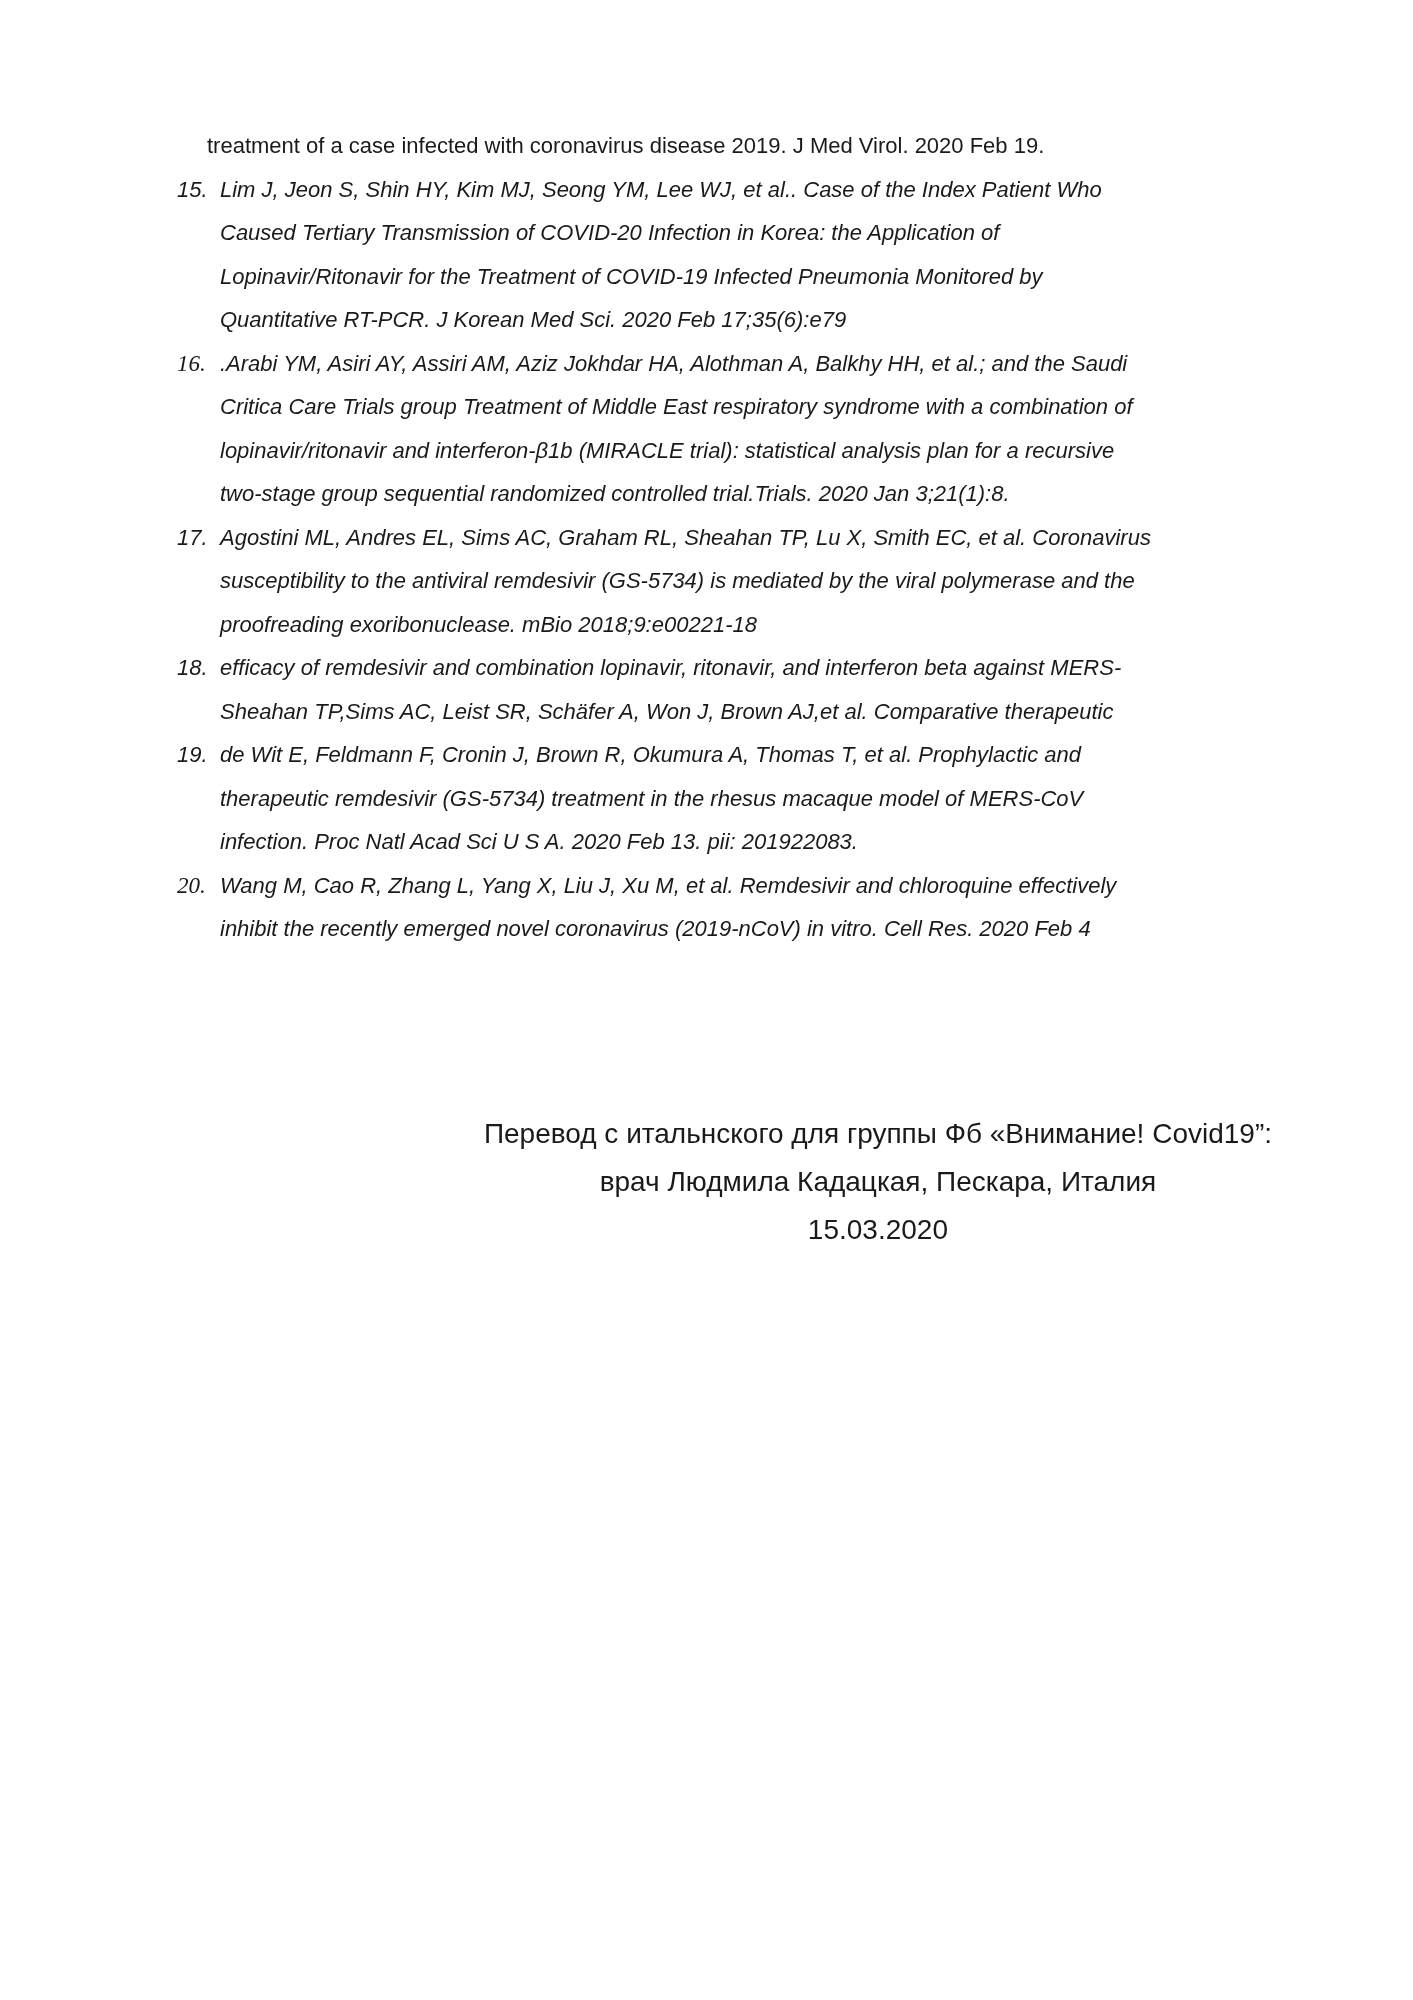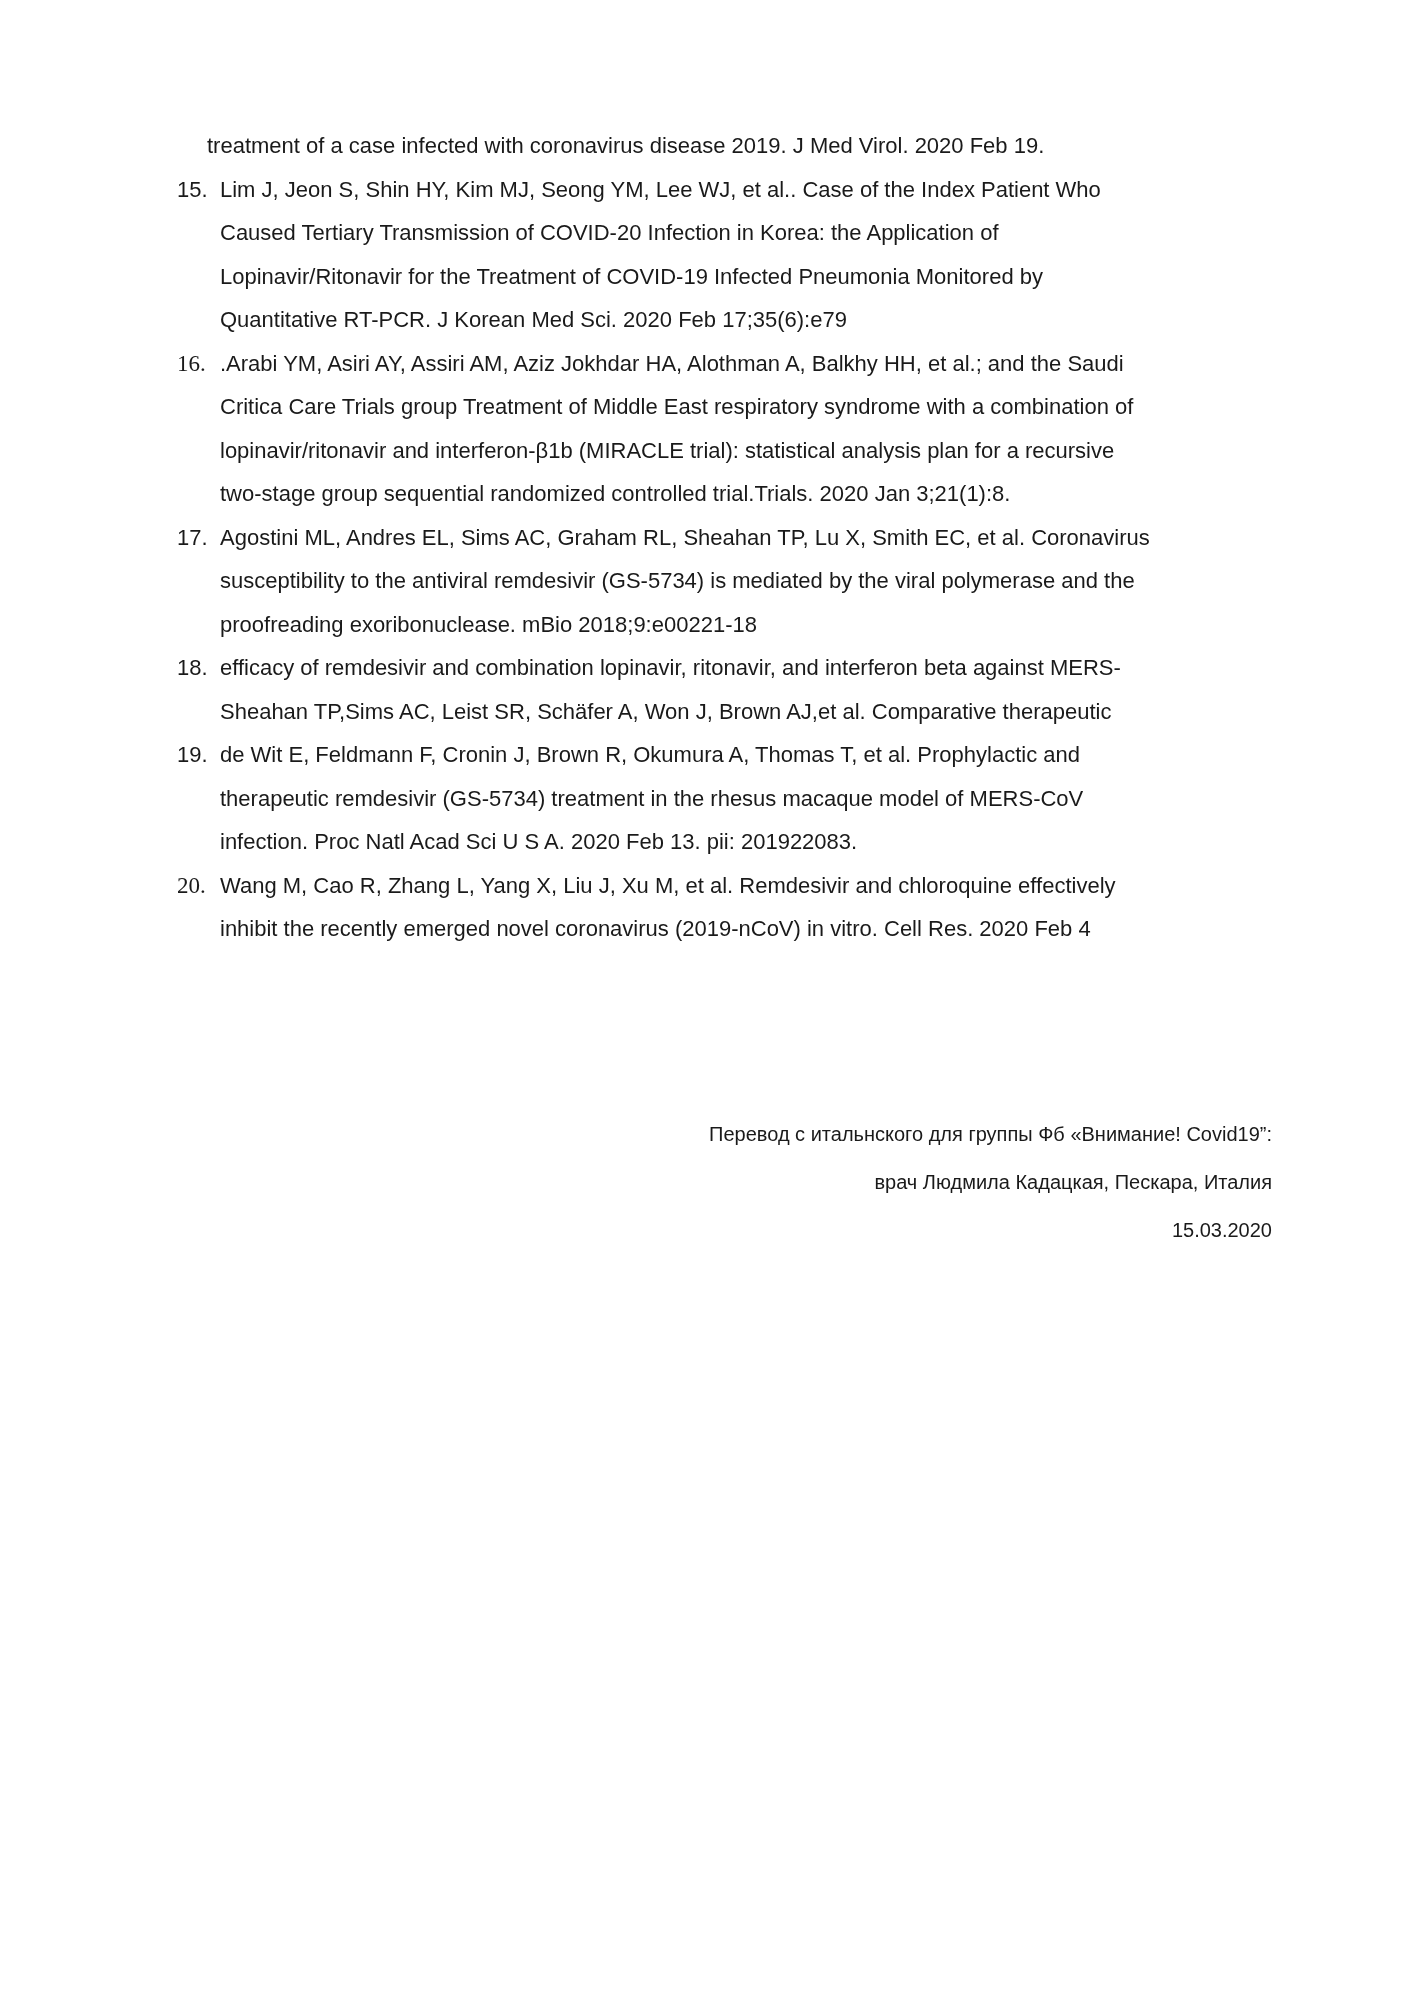--- a/index.html
+++ b/index.html
@@ -25,20 +25,21 @@
     font-size: 22px;
     line-height: 43.5px;
     white-space: pre;
   }
   .intro-line {
     margin-left: 30px;
   }
   .ref-item {
     display: flex;
     align-items: flex-start;
+    font-style: italic;
   }
   .ref-num {
     flex: 0 0 43px;
     width: 43px;
     font-size: 22px;
     line-height: 43.5px;
   }
   .ref-num.serif {
     font-family: "Liberation Serif", "DejaVu Serif", serif;
     font-size: 23px;
@@ -46,23 +47,24 @@
   .ref-body {
     flex: 1 1 auto;
   }
   .footer {
     position: absolute;
     top: 1110px;
     right: 141px;
     text-align: right;
   }
   .footer-line {
-    font-size: 20px;
+    font-size: 28px;
     line-height: 48px;
     white-space: pre;
+    text-align: center;
   }
 </style>
 </head>
 <body>
 
 <div class="page">
 
   <main class="refs">
 
     <div class="ref-line intro-line">treatment of a case infected with coronavirus disease 2019. J Med Virol. 2020 Feb 19.</div>

